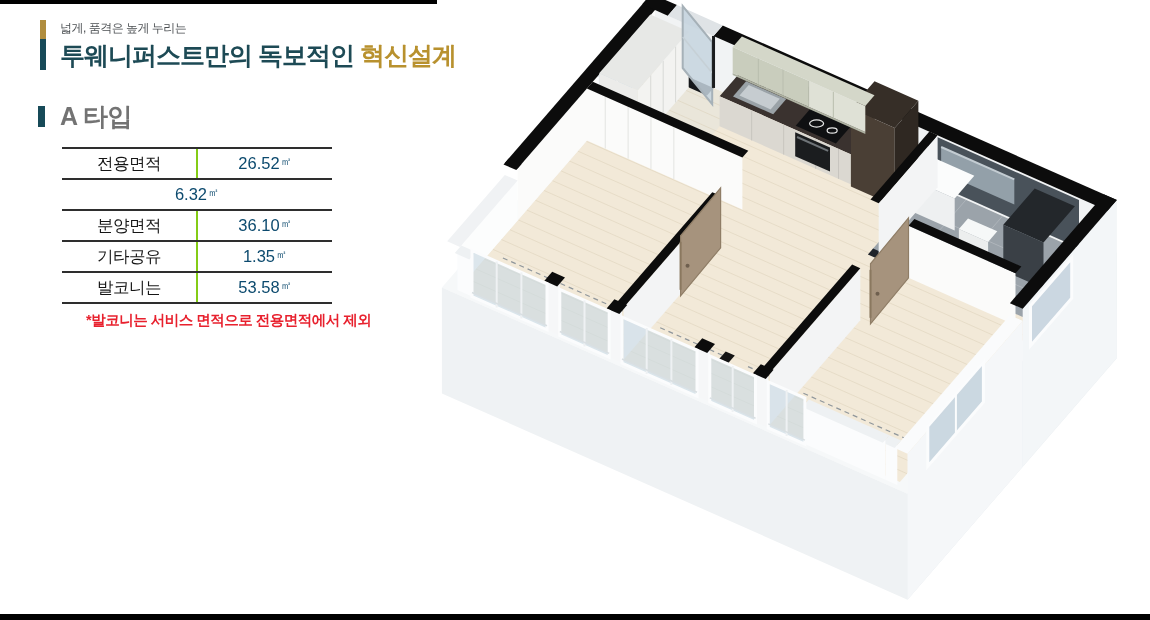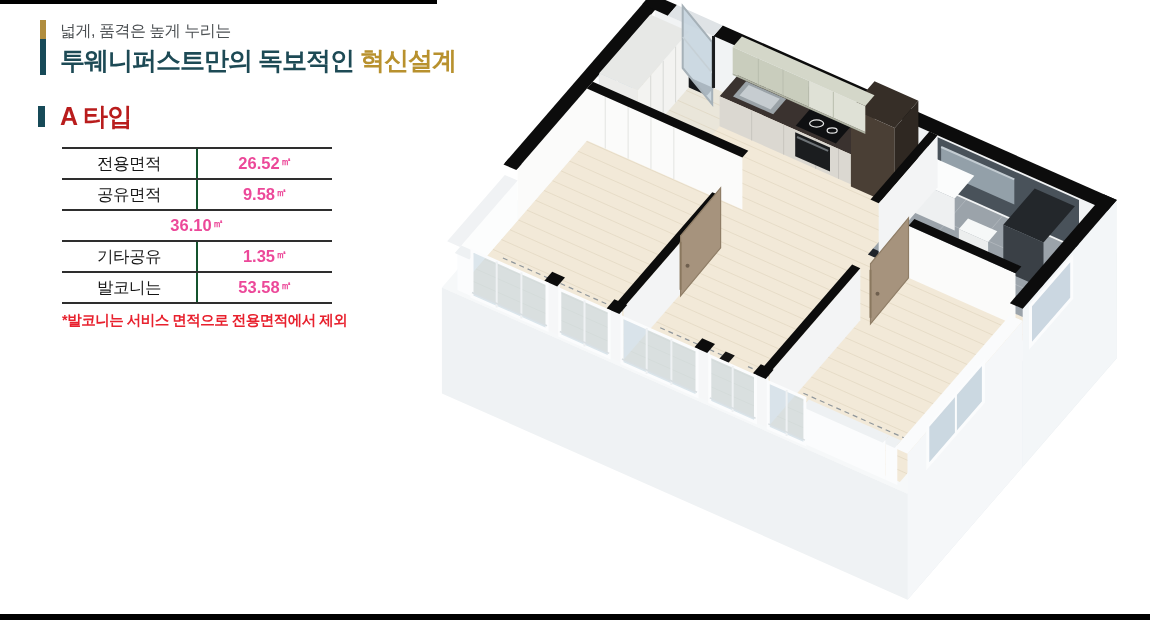--- a/index.html
+++ b/index.html
@@ -9,32 +9,32 @@
     font-family:"Liberation Sans","DejaVu Sans",sans-serif;
     -webkit-font-smoothing:antialiased;
   }
   .top-bar{position:absolute;left:0;top:0;width:437px;height:4px;background:#000;}
   .bottom-bar{position:absolute;left:0;top:614px;width:1150px;height:6px;background:#000;}
 
   .header{position:absolute;left:40px;top:20px;display:flex;align-items:stretch;}
   .accent-bar{width:6px;margin-right:14px;display:flex;flex-direction:column;}
   .accent-bar .gold{height:19px;}
   .accent-bar .teal{flex:1;}
-  .header-text .subtitle{font-size:16px;color:#4b4f52;line-height:1.2;margin-top:1px;letter-spacing:-0.5px;}
+  .header-text .subtitle{font-size:12px;color:#4b4f52;line-height:1.2;margin-top:1px;letter-spacing:-0.5px;}
   .header-text .title{font-size:25px;font-weight:bold;letter-spacing:-1px;margin-top:7px;line-height:1.1;}
 
   .section-head{position:absolute;left:38px;top:100px;display:flex;align-items:center;}
   .section-bar{width:7px;height:21px;margin-right:15px;}
-  .section-label{font-size:25px;font-weight:bold;color:#b91c1c;letter-spacing:-0.5px;}
+  .section-label{font-size:25px;font-weight:bold;color:#737373;letter-spacing:-0.5px;}
 
   .area-table{position:absolute;left:62px;top:147px;width:270px;border-top:2px solid #2e2e2e;}
   .area-row{display:flex;height:29px;border-bottom:2px solid #2e2e2e;}
-  .area-label{width:134px;border-right:2px solid #14532d;display:flex;align-items:center;justify-content:center;
+  .area-label{width:134px;border-right:2px solid #84cc16;display:flex;align-items:center;justify-content:center;
     font-size:16.5px;color:#161616;letter-spacing:-0.5px;}
-  .area-value{flex:1;display:flex;align-items:center;justify-content:center;font-size:16.5px;color:#ec4899;font-weight:bold;}
+  .area-value{flex:1;display:flex;align-items:center;justify-content:center;font-size:16.5px;color:#0c4a6e;}
   .area-value .unit{font-size:11px;margin-left:1px;margin-top:-4px;}
 
   .note{position:absolute;left:62px;top:310px;font-size:14.5px;font-weight:bold;line-height:1.4;letter-spacing:-0.5px;}
   .note .l2{margin-left:5px;}
 
   #plan{position:absolute;left:0;top:0;width:1150px;height:620px;}
 </style>
 </head>
 <body>
 
@@ -59,27 +59,27 @@
 
 <div class="area-table">
   <div class="area-row">
     <div class="area-label">전용면적</div>
     <div class="area-value">
         <span>26.52</span>
         <span class="unit">㎡</span>
       </div>
   </div>
   <div class="area-row">
-    <div class="area-label">공유면적</div>
-    <div class="area-value">
-        <span>9.58</span>
-        <span class="unit">㎡</span>
-      </div>
-  </div>
-  <div class="area-row">
+    <div class="area-value">
+        <span>6.32</span>
+        <span class="unit">㎡</span>
+      </div>
+  </div>
+  <div class="area-row">
+    <div class="area-label">분양면적</div>
     <div class="area-value">
         <span>36.10</span>
         <span class="unit">㎡</span>
       </div>
   </div>
   <div class="area-row">
     <div class="area-label">기타공유</div>
     <div class="area-value">
         <span>1.35</span>
         <span class="unit">㎡</span>
@@ -87,21 +87,21 @@
   </div>
   <div class="area-row">
     <div class="area-label">발코니는</div>
     <div class="area-value">
         <span>53.58</span>
         <span class="unit">㎡</span>
       </div>
   </div>
 </div>
 
-<div class="note" style="color: rgb(232, 33, 46);">
+<div class="note" style="color: rgb(232, 33, 46); margin-left: 24px;">
   <div class="l1">*발코니는 서비스 면적으로 전용면적에서 제외</div>
 </div>
 
 <svg id="plan" viewBox="0 0 1150 620" aria-hidden="true">
     <polygon points="651.4,45.8 1116.9,252.1 907.5,493.7 441.9,287.4" fill="#f6f8f9"></polygon>
     <polygon points="441.9,287.4 907.5,493.7 907.5,599.7 441.9,393.4" fill="#eff2f4"></polygon>
     <polygon points="907.5,493.7 1116.9,252.1 1116.9,358.1 907.5,599.7" fill="#e4e9ed"></polygon>
     <polygon points="655.0,62.0 1094.9,257.0 899.9,482.0 460.0,287.0" fill="#f2e9d8"></polygon>
     <polygon points="655.0,62.0 741.9,100.5 679.7,172.2 592.8,133.7" fill="#eae6da"></polygon>
     <clipPath id="fc">

